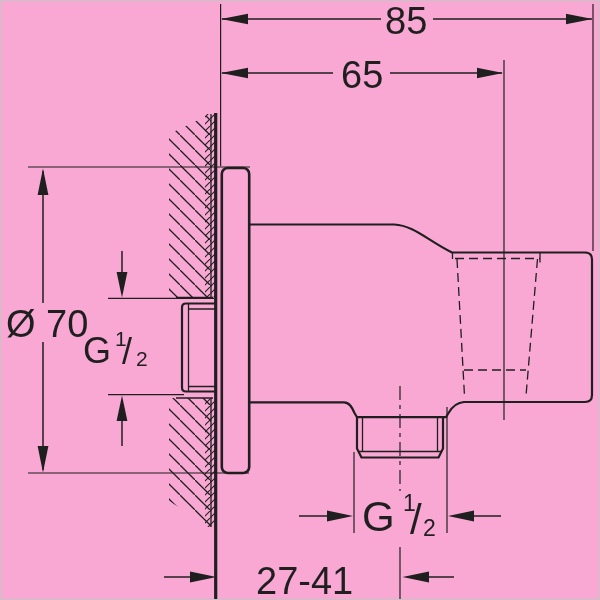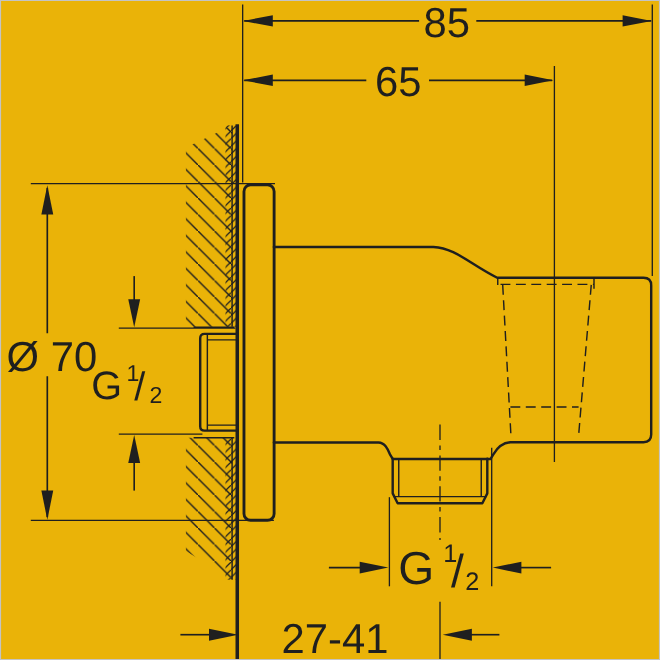--- a/index.html
+++ b/index.html
@@ -1,17 +1,17 @@
 <!DOCTYPE html>
 <html><head>
 <meta charset="utf-8">
 <style>
   html,body{margin:0;padding:0;background:#fff;}
   .stage{
-    width:600px;height:600px;position:relative;background:#eab308;
+    width:600px;height:600px;position:relative;background:#f9a8d4;
     box-shadow: inset 0 0 0 1px #c4c4c4;
     font-family:"Liberation Sans", sans-serif;
   }
   svg{display:block;}
   svg text{
     font-family:"Liberation Sans", sans-serif;
     fill:#1f1f1f;
   }
   .t38{font-size:38px;}
   .t36{font-size:36px;}

